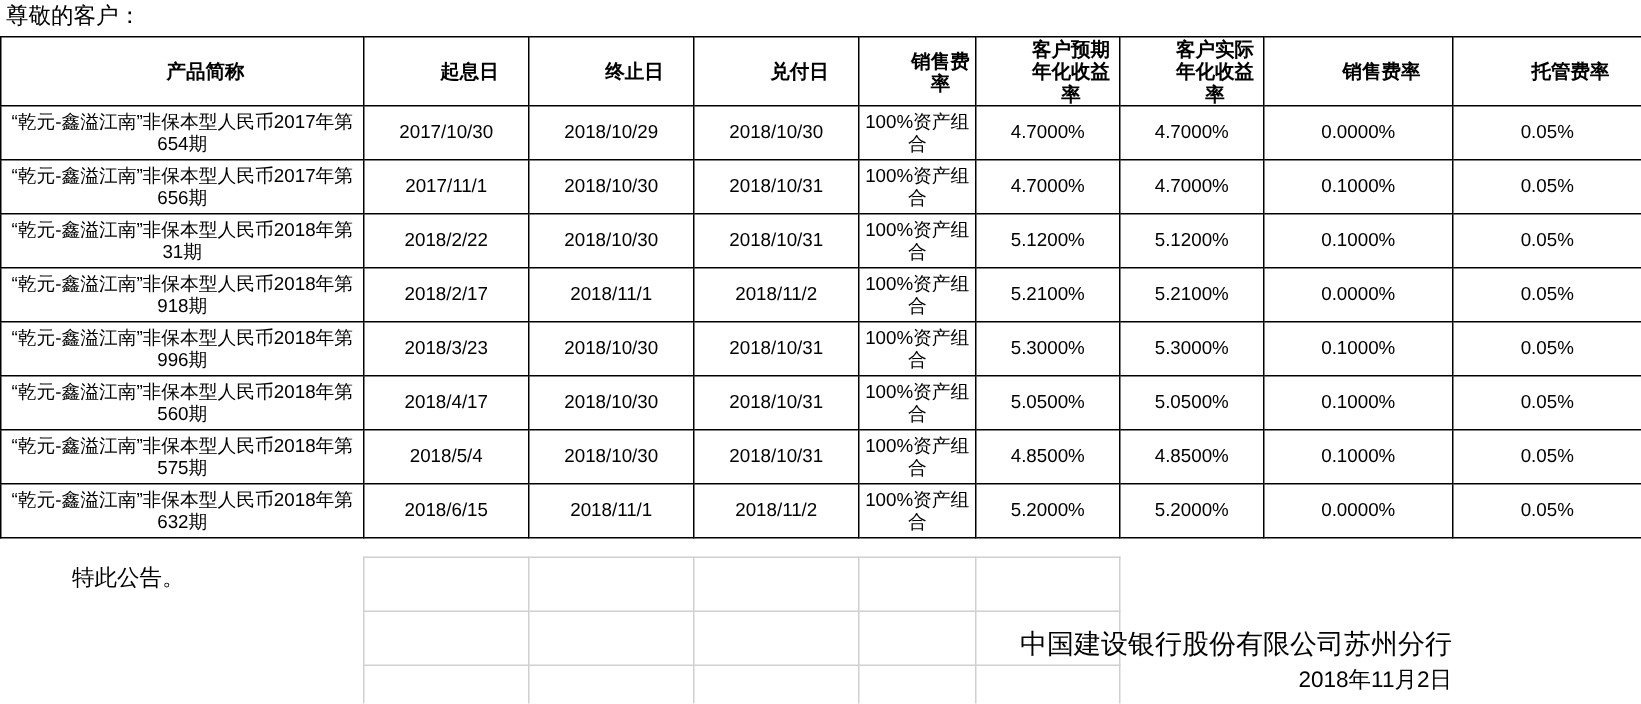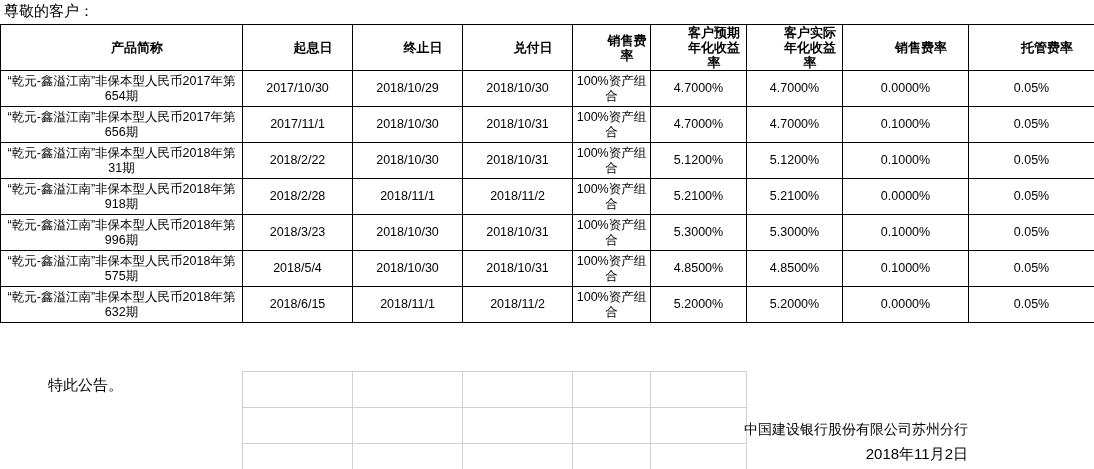--- a/index.html
+++ b/index.html
@@ -98,21 +98,21 @@
     top: 378px;
     font-size: 15px;
     line-height: 18px;
     white-space: nowrap;
     font-family: Liberation Mono, monospace;
   }
   .bank {
     position: absolute;
     right: 8px;
     top: 420px;
-    font-size: 14px;
+    font-size: 18px;
     line-height: 19px;
     white-space: nowrap;
   }
   .date {
     position: absolute;
     right: 8px;
     top: 444px;
     font-size: 15px;
     line-height: 19px;
     white-space: nowrap;
@@ -179,37 +179,48 @@
         <td>2018/10/30</td>
         <td>2018/10/31</td>
         <td class="scope">100%资产组合</td>
         <td>5.1200%</td>
         <td>5.1200%</td>
         <td>0.1000%</td>
         <td>0.05%</td>
       </tr>
       <tr>
         <td class="name">“乾元-鑫溢江南”非保本型人民币2018年第918期</td>
-        <td>2018/2/28</td>
+        <td>2018/2/17</td>
         <td>2018/11/1</td>
         <td>2018/11/2</td>
         <td class="scope">100%资产组合</td>
         <td>5.2100%</td>
         <td>5.2100%</td>
         <td>0.0000%</td>
         <td>0.05%</td>
       </tr>
       <tr>
         <td class="name">“乾元-鑫溢江南”非保本型人民币2018年第996期</td>
         <td>2018/3/23</td>
         <td>2018/10/30</td>
         <td>2018/10/31</td>
         <td class="scope">100%资产组合</td>
         <td>5.3000%</td>
         <td>5.3000%</td>
+        <td>0.1000%</td>
+        <td>0.05%</td>
+      </tr>
+      <tr>
+        <td class="name">“乾元-鑫溢江南”非保本型人民币2018年第560期</td>
+        <td>2018/4/17</td>
+        <td>2018/10/30</td>
+        <td>2018/10/31</td>
+        <td class="scope">100%资产组合</td>
+        <td>5.0500%</td>
+        <td>5.0500%</td>
         <td>0.1000%</td>
         <td>0.05%</td>
       </tr>
       <tr>
         <td class="name">“乾元-鑫溢江南”非保本型人民币2018年第575期</td>
         <td>2018/5/4</td>
         <td>2018/10/30</td>
         <td>2018/10/31</td>
         <td class="scope">100%资产组合</td>
         <td>4.8500%</td>

